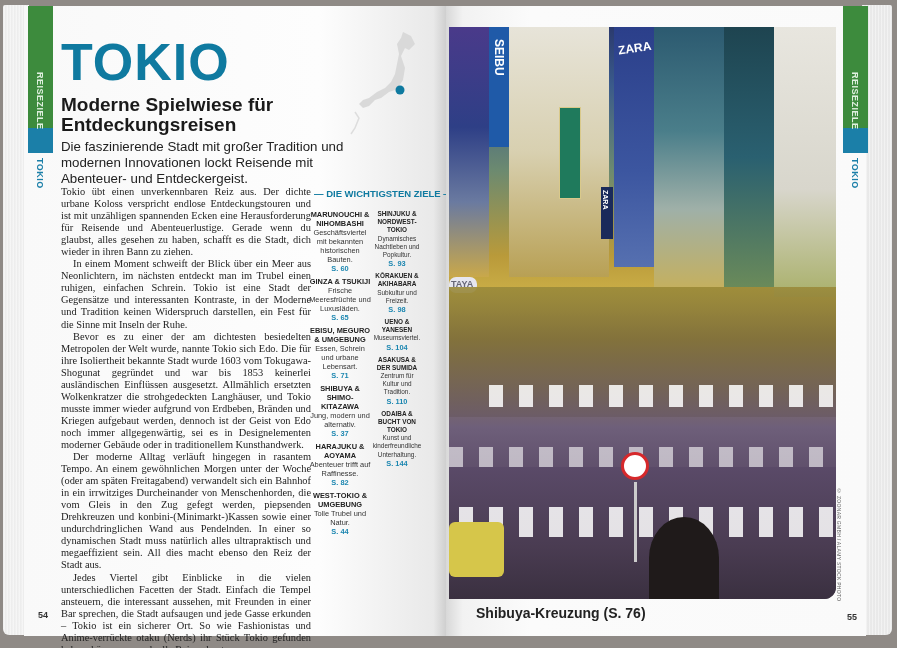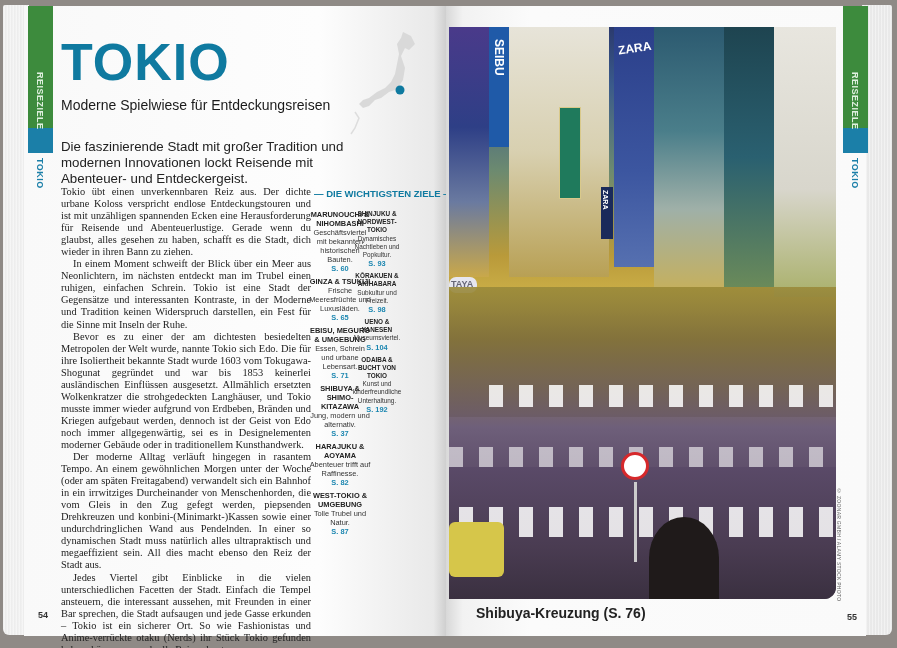--- a/index.html
+++ b/index.html
@@ -6,30 +6,30 @@
   body{width:897px;height:648px;background:#fff;overflow:hidden;position:relative;font-family:"Liberation Sans",sans-serif;}
   .book{position:absolute;left:0;top:0;width:897px;height:648px;background:#8f8a86;}
   .edges-left{position:absolute;left:3px;top:5px;width:26px;height:630px;background:repeating-linear-gradient(90deg,#eeeeee 0px,#f8f8f8 2px,#e2e2e2 3px);border-radius:2px 0 0 6px;}
   .edges-right{position:absolute;right:5px;top:5px;width:30px;height:630px;background:repeating-linear-gradient(90deg,#e4e4e4 0px,#f7f7f7 2px,#dcdcdc 3px);border-radius:0 2px 6px 0;}
   .page-left{position:absolute;left:24px;top:6px;width:422px;height:630px;background:linear-gradient(90deg,#f9f9f9 0%,#fdfdfd 70%,#e9e9e9 97%,#cfcfcf 100%);}
   .page-right{position:absolute;left:446px;top:6px;width:420px;height:630px;background:linear-gradient(90deg,#d8d8d8 0%,#f2f2f2 4%,#fbfbfb 20%,#fafafa 100%);}
   .tab-green{position:absolute;background:#3d8b3d;}
   .tab-blue{position:absolute;background:#1b7fa8;}
   .vtext{position:absolute;writing-mode:vertical-rl;font-weight:bold;font-size:9px;letter-spacing:0.5px;}
   .title{position:absolute;left:61px;top:36px;font-size:52px;font-weight:bold;color:#0f7aa0;letter-spacing:1px;line-height:1;}
-  .subtitle{position:absolute;left:61px;top:95px;font-size:14px;font-weight:normal;color:#1a1a1a;line-height:20px;width:300px;}
+  .subtitle{position:absolute;left:61px;top:95px;font-size:19px;font-weight:bold;color:#1a1a1a;line-height:20px;width:300px;}
   .lead{position:absolute;left:61px;top:139px;font-size:13.3px;color:#222;line-height:16px;width:300px;}
   .body{position:absolute;left:61px;top:186px;width:250px;font-family:"Liberation Serif",serif;font-size:10.4px;line-height:12.05px;color:#222;text-align:justify;}
   .body p{margin:0;text-indent:0;}
   .body p+p{text-indent:12px;}
   .map{position:absolute;left:345px;top:28px;width:80px;height:110px;}
   .sidebar-title{position:absolute;left:314px;top:188px;width:110px;text-align:center;font-size:9.5px;font-weight:bold;color:#0f7aa0;white-space:nowrap;}
   .col{position:absolute;top:210px;text-align:center;}
   .col1{left:308px;width:64px;}
-  .col2{left:352px;width:50px;}
+  .col2{left:372px;width:50px;}
   .entry{margin-bottom:3px;}
   .entry .name{font-size:7.4px;font-weight:bold;color:#222;line-height:9px;}
   .entry .desc{font-size:7.4px;color:#333;line-height:9px;}
   .col2 .entry .name,.col2 .entry .desc{font-size:6.4px;line-height:8.2px;}
   .entry .ref{font-size:7.4px;font-weight:bold;color:#1b86b0;line-height:10px;}
   .pagenum{position:absolute;font-size:9px;font-weight:bold;color:#333;}
   .photo{position:absolute;left:449px;top:27px;width:387px;height:572px;border-radius:0 0 12px 0;overflow:hidden;
     background:linear-gradient(180deg,#2b3a6e 0%,#3a5a8a 10%,#6c8a70 25%,#b99a3a 40%,#cfb34a 48%,#8f7a4a 58%,#6e5f7a 70%,#5a4a66 80%,#3c3440 100%);}
   .bld{position:absolute;}
   .crosswalk{position:absolute;height:30px;background:repeating-linear-gradient(90deg,rgba(255,255,255,0.85) 0 14px,transparent 14px 30px);}
@@ -93,44 +93,49 @@
       <div class="ref">S. 37</div>
     </div>
     <div class="entry">
       <div class="name">HARAJUKU &amp; AOYAMA</div>
       <div class="desc">Abenteuer trifft auf Raffinesse.</div>
       <div class="ref">S. 82</div>
     </div>
     <div class="entry">
       <div class="name">WEST-TOKIO &amp; UMGEBUNG</div>
       <div class="desc">Tolle Trubel und Natur.</div>
-      <div class="ref">S. 87</div>
+      <div class="ref">S. 44</div>
     </div>
   </div>
 
   <div class="col col2">
     <div class="entry">
       <div class="name">SHINJUKU &amp; NORDWEST-TOKIO</div>
       <div class="desc">Dynamisches Nachtleben und Popkultur.</div>
       <div class="ref">S. 93</div>
     </div>
     <div class="entry">
       <div class="name">KŌRAKUEN &amp; AKIHABARA</div>
       <div class="desc">Subkultur und Freizeit.</div>
       <div class="ref">S. 98</div>
     </div>
     <div class="entry">
       <div class="name">UENO &amp; YANESEN</div>
       <div class="desc">Museumsviertel.</div>
       <div class="ref">S. 104</div>
     </div>
     <div class="entry">
+      <div class="name">ASAKUSA &amp; DER SUMIDA</div>
+      <div class="desc">Zentrum für Kultur und Tradition.</div>
+      <div class="ref">S. 110</div>
+    </div>
+    <div class="entry">
       <div class="name">ODAIBA &amp; BUCHT VON TOKIO</div>
       <div class="desc">Kunst und kinderfreundliche Unterhaltung.</div>
-      <div class="ref">S. 192</div>
+      <div class="ref">S. 144</div>
     </div>
   </div>
 
   <div class="pagenum" style="left:38px;top:610px;">54</div>
 
   <div class="page-right"></div>
 
   <div class="photo">
 
     <div class="bld" style="left:0;top:0;width:40px;height:250px;background:linear-gradient(180deg,#4a3a8a,#2e3f86 40%,#6a7aa0 70%,#c9a84a);"></div>

